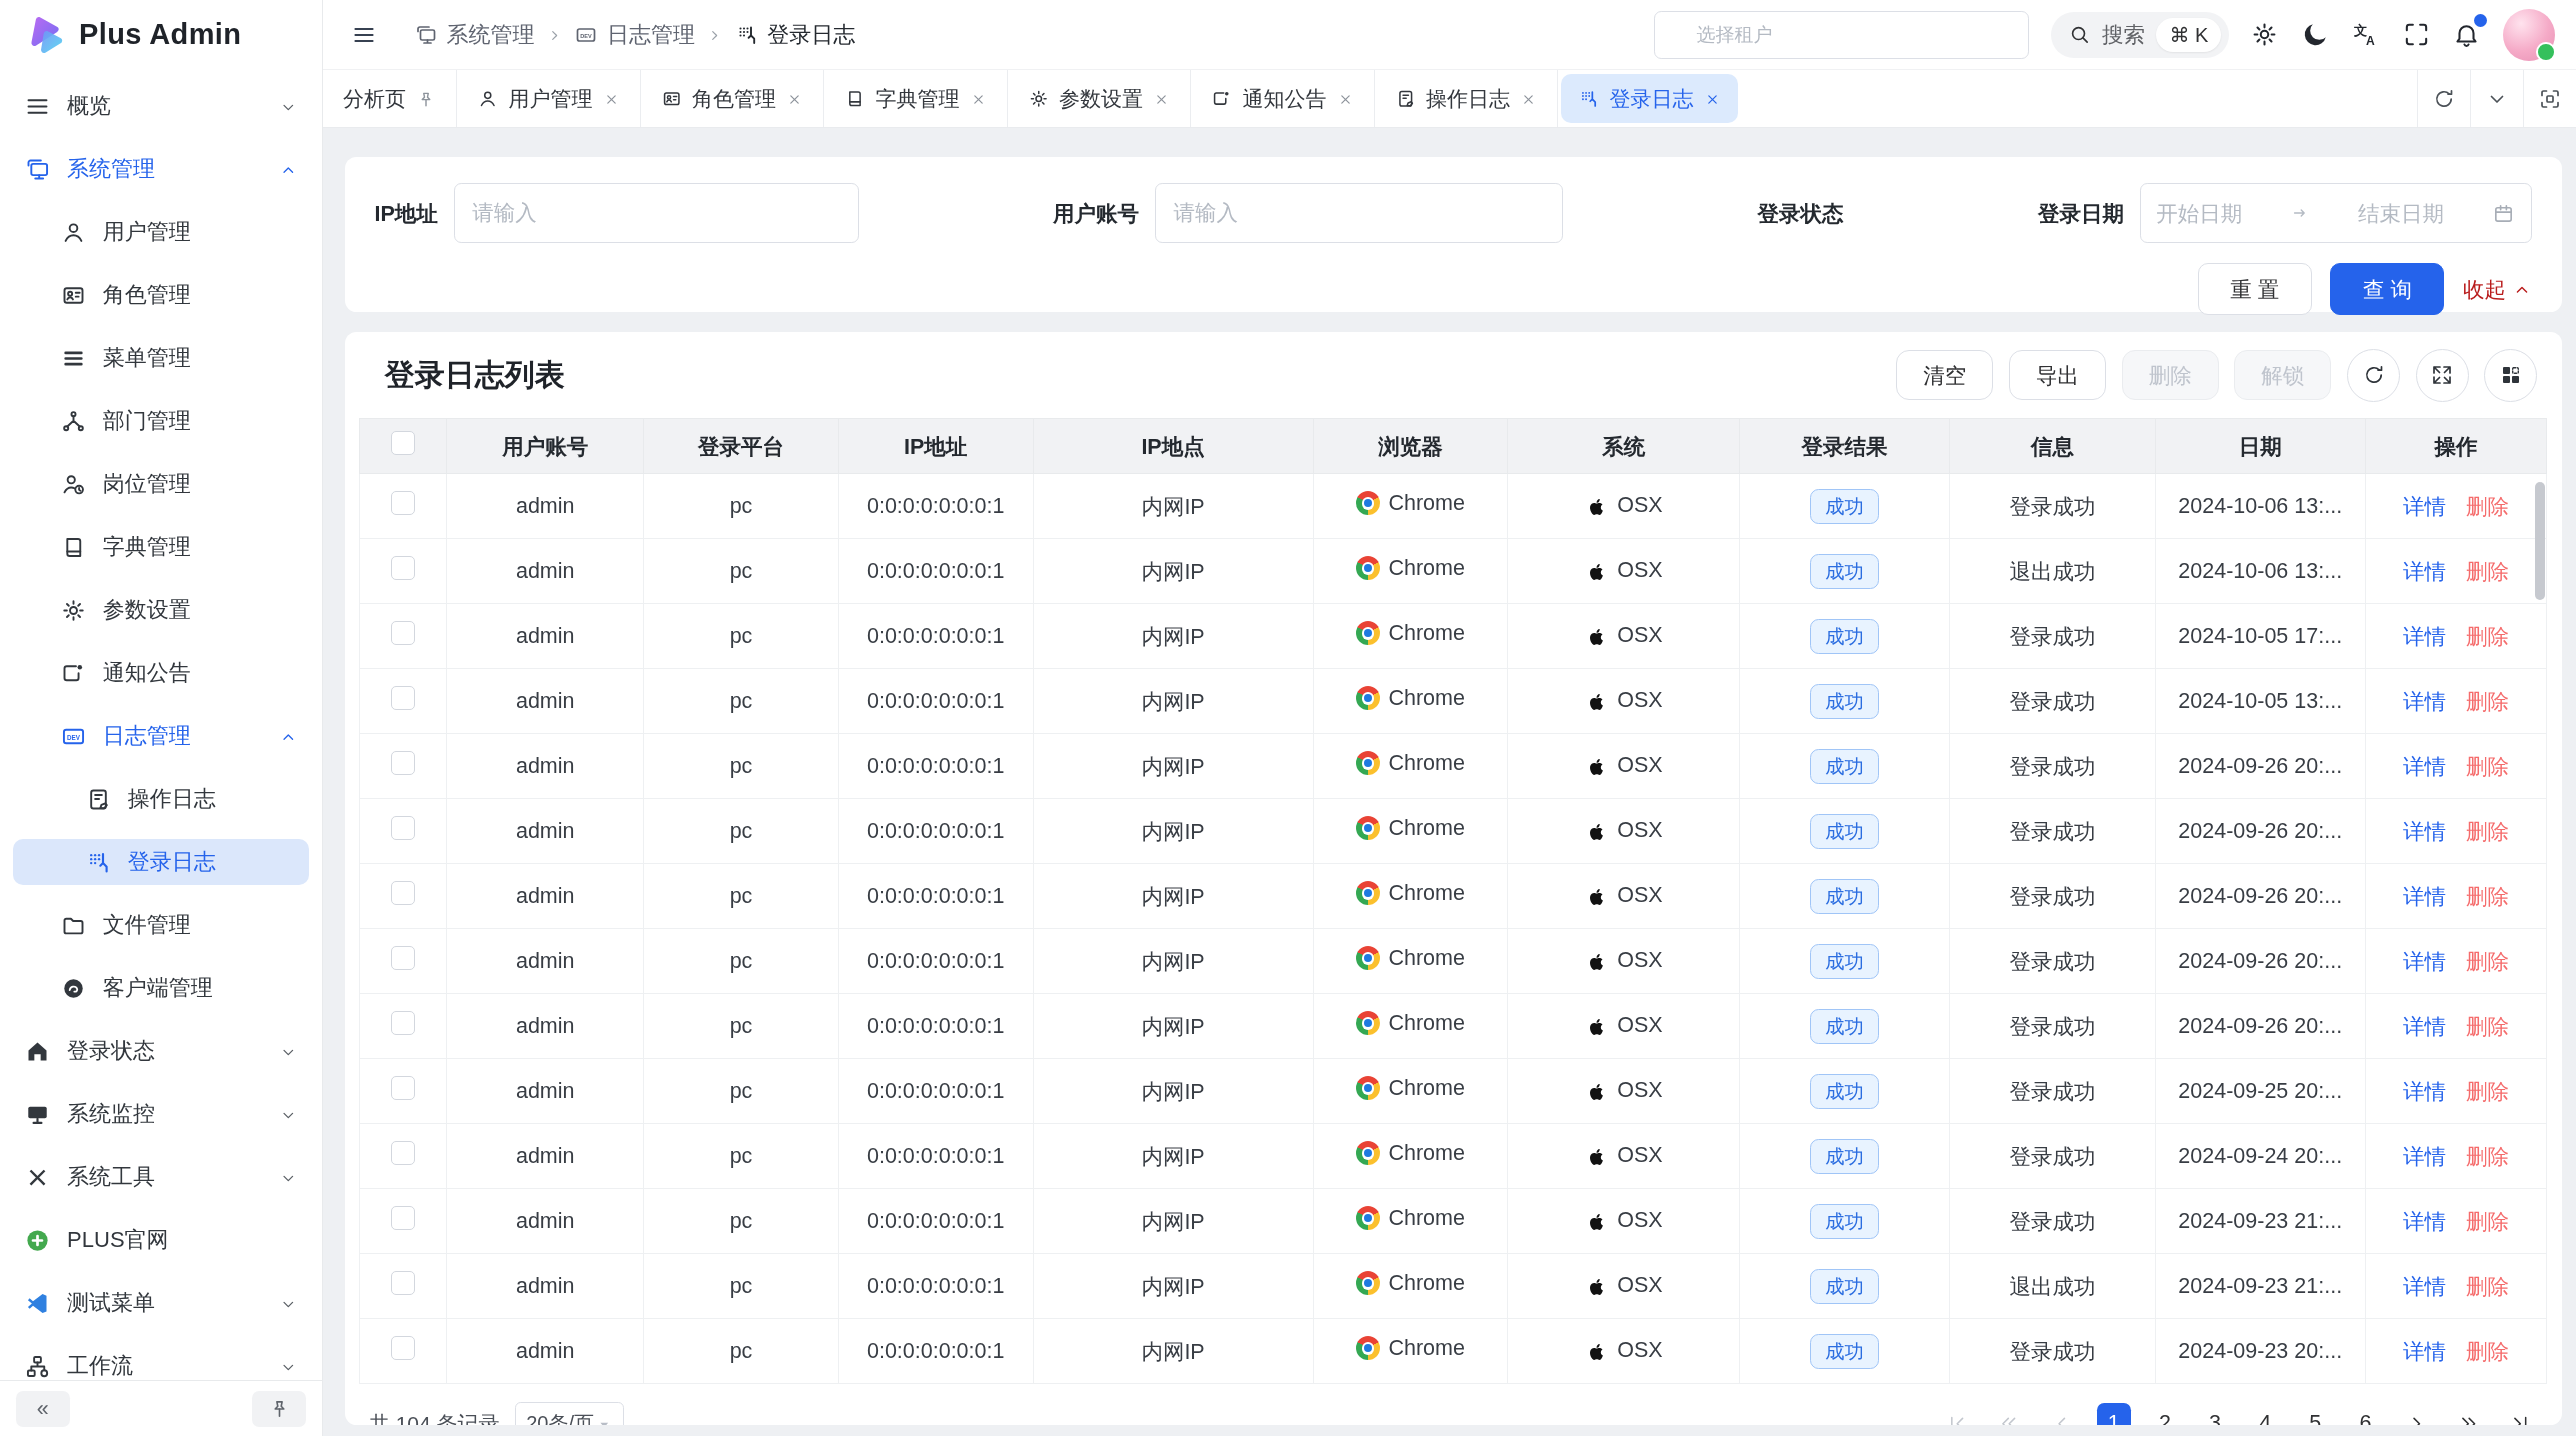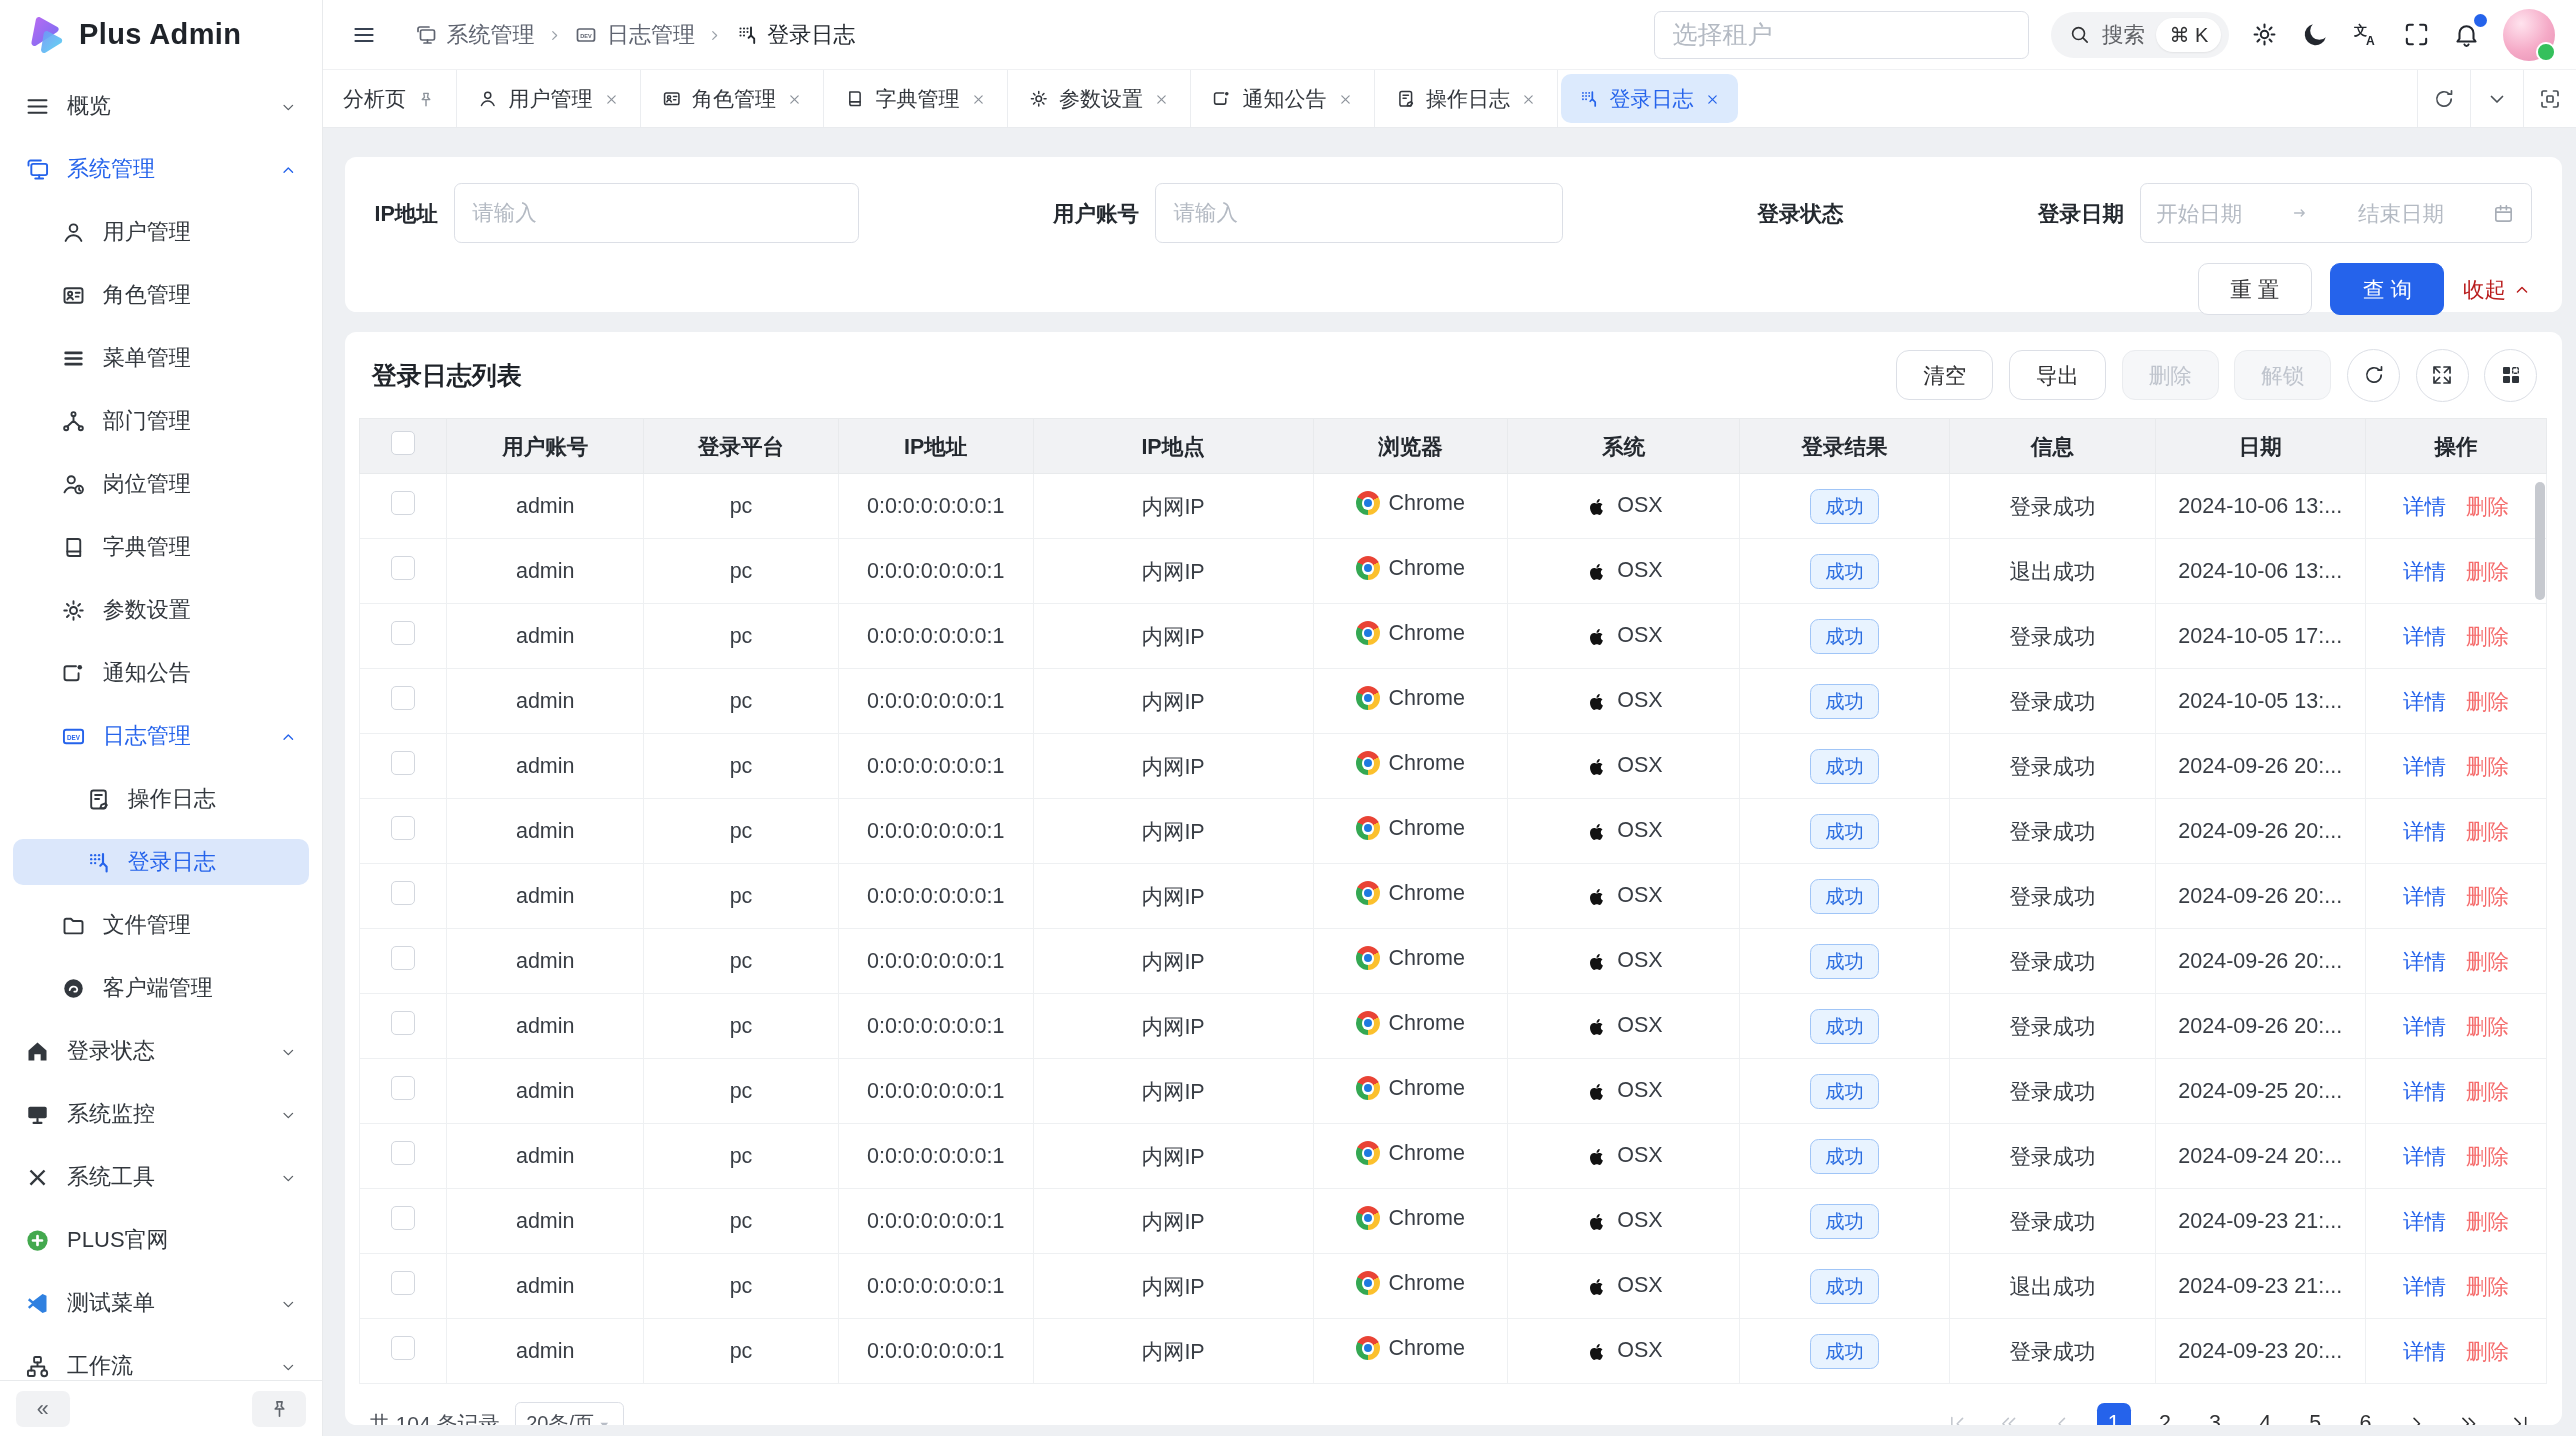--- a/index.html
+++ b/index.html
@@ -30,21 +30,21 @@
   
   .main{flex:1;display:flex;flex-direction:column;min-width:0;}
   .topbar{height:69px;background:#fff;display:flex;align-items:center;flex:none;border-bottom:0.7px solid #f0f1f3;}
   .hamburger{margin-left:21.5px;color:#374151;background:none;border:none;cursor:pointer;display:flex;}
   .breadcrumb{display:flex;align-items:center;gap:11.4px;margin-left:31.5px;font-size:22px;color:#5f6470;}
   .crumb{display:flex;align-items:center;gap:8.6px;}
   .crumb.last{color:#24292f;}
   .crumb-sep{color:#9aa0a8;}
   .topbar-right{margin-left:auto;display:flex;align-items:center;gap:21.5px;padding-right:21.5px;}
   .tenant-input{width:342px;height:46px;border:0.7px solid #dcdfe6;border-radius:7.2px;display:flex;align-items:center;padding:0 15.7px;}
-  .tenant-input input{border:none;outline:none;font-size:25px;width:100%;font-family:inherit;color:#737373;background:transparent;}
+  .tenant-input input{border:none;outline:none;font-size:19px;width:100%;font-family:inherit;color:#737373;background:transparent;margin-left:24px;}
   .tenant-input input::placeholder{color:#b4bac3;}
   .search-pill{height:46px;background:#f2f3f5;border-radius:23px;display:flex;align-items:center;gap:11.4px;padding:0 7.2px 0 17px;cursor:pointer;}
   .search-pill .s-label{font-size:21.5px;color:#606266;}
   .kbd{background:#fff;border-radius:17px;height:34px;display:flex;align-items:center;padding:0 13px;font-size:20px;color:#303133;box-shadow:0 0.7px 2.1px rgba(0,0,0,.08);}
   .top-icon{background:none;border:none;color:#23272e;cursor:pointer;display:flex;padding:0;position:relative;}
   .bell-dot{position:absolute;top:-5.7px;right:-5.7px;width:13px;height:13px;border-radius:50%;background:#2563eb;}
   .avatar{width:52px;height:52px;border-radius:50%;position:relative;cursor:pointer;flex:none;
     background:radial-gradient(circle at 35% 28%,#ffe3ee,#f5aac7 55%,#e78fb3);}
   .avatar::after{content:'';position:absolute;right:-1.4px;bottom:-1.4px;width:15.7px;height:15.7px;border-radius:50%;background:#35c05c;border:2.9px solid #fff;}
 
@@ -73,21 +73,21 @@
   .ph{color:#b4bac3;font-size:21.5px;}
   .f-date{justify-content:space-between;cursor:pointer;gap:10px;}
   .filter-actions{display:flex;align-items:center;justify-content:flex-end;gap:18.6px;margin-top:20px;}
   .btn{height:52px;border-radius:10px;font-size:21.5px;font-family:inherit;cursor:pointer;display:inline-flex;align-items:center;justify-content:center;}
   .btn-plain{background:#fff;border:0.7px solid #dcdfe6;color:#303133;padding:0 31.5px;}
   .btn-primary{background:#2563eb;border:0.7px solid #2563eb;color:#fff;padding:0 31.5px;}
   .link-collapse{color:#b91c1c;font-size:21.5px;display:flex;align-items:center;gap:5.7px;cursor:pointer;text-decoration:none;}
 
   .table-card{background:#fff;border-radius:11.4px;margin-top:20px;height:1093px;padding:0 14.3px;box-sizing:border-box;position:relative;overflow:hidden;}
   .table-head{height:86px;display:flex;align-items:center;padding:0 10px;}
-  .table-title{font-size:25px;font-weight:bold;color:#1f2329;margin:3px;}
+  .table-title{font-size:30px;font-weight:bold;color:#1f2329;margin:16px;}
   .table-actions{margin-left:auto;display:flex;align-items:center;gap:15.7px;}
   .tbtn{height:50px;padding:0 26px;border-radius:13px;font-size:21.5px;font-family:inherit;background:#fff;border:0.7px solid #dcdfe6;color:#303133;cursor:pointer;}
   .tbtn.disabled{background:#f6f7f9;border-color:#eaecef;color:#bfc4cd;cursor:not-allowed;}
   .cbtn{width:53px;height:53px;border-radius:50%;border:0.7px solid #dcdfe6;background:#fff;color:#2f343a;display:flex;align-items:center;justify-content:center;cursor:pointer;}
 
   table.grid{width:100%;border-collapse:collapse;table-layout:fixed;}
   .grid th{background:#f1f2f4;height:52px;font-size:21.5px;font-weight:bold;color:#24292f;border:0.7px solid #e8eaec;border-top:0.7px solid #e8eaec;}
   .grid td{height:62px;text-align:center;font-size:21.5px;color:#383d44;border:0.7px solid #eef0f2;border-top:none;background:#fff;}
   .checkbox{width:21.5px;height:21.5px;border:1.4px solid #d3d7de;border-radius:5px;background:#fff;display:inline-block;cursor:pointer;}
   .badge{display:inline-flex;align-items:center;justify-content:center;height:33px;padding:0 14.3px;border-radius:8.6px;

